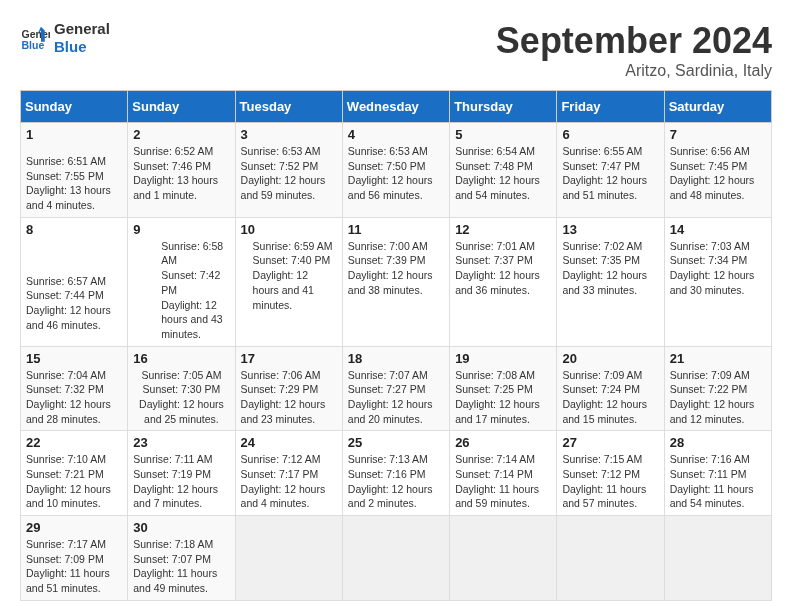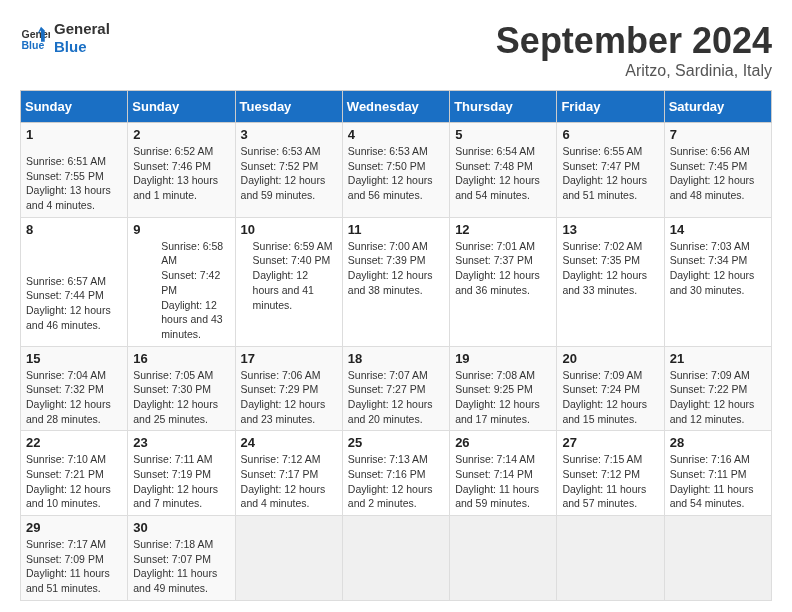--- a/index.html
+++ b/index.html
@@ -205,40 +205,40 @@
       </tr>
       <tr>
         <td>
           <span class="day-num">15</span>
           <div class="day-detail" style="white-space: pre-line;">Sunrise: 7:04 AM
 Sunset: 7:32 PM
 Daylight: 12 hours and 28 minutes.</div>
         </td>
         <td>
           <span class="day-num">16</span>
-          <div class="day-detail" style="white-space: pre-line;">Sunrise: 7:05 AM
+          <div class="day-detail" style="white-space: pre-line; text-align: center;">Sunrise: 7:05 AM
 Sunset: 7:30 PM
 Daylight: 12 hours and 25 minutes.</div>
         </td>
         <td>
           <span class="day-num">17</span>
           <div class="day-detail" style="white-space: pre-line;">Sunrise: 7:06 AM
 Sunset: 7:29 PM
 Daylight: 12 hours and 23 minutes.</div>
         </td>
         <td>
           <span class="day-num">18</span>
           <div class="day-detail" style="white-space: pre-line;">Sunrise: 7:07 AM
 Sunset: 7:27 PM
 Daylight: 12 hours and 20 minutes.</div>
         </td>
         <td>
           <span class="day-num">19</span>
           <div class="day-detail" style="white-space: pre-line;">Sunrise: 7:08 AM
-Sunset: 9:25 PM
+Sunset: 7:25 PM
 Daylight: 12 hours and 17 minutes.</div>
         </td>
         <td>
           <span class="day-num">20</span>
           <div class="day-detail" style="white-space: pre-line;">Sunrise: 7:09 AM
 Sunset: 7:24 PM
 Daylight: 12 hours and 15 minutes.</div>
         </td>
         <td>
           <span class="day-num">21</span>

